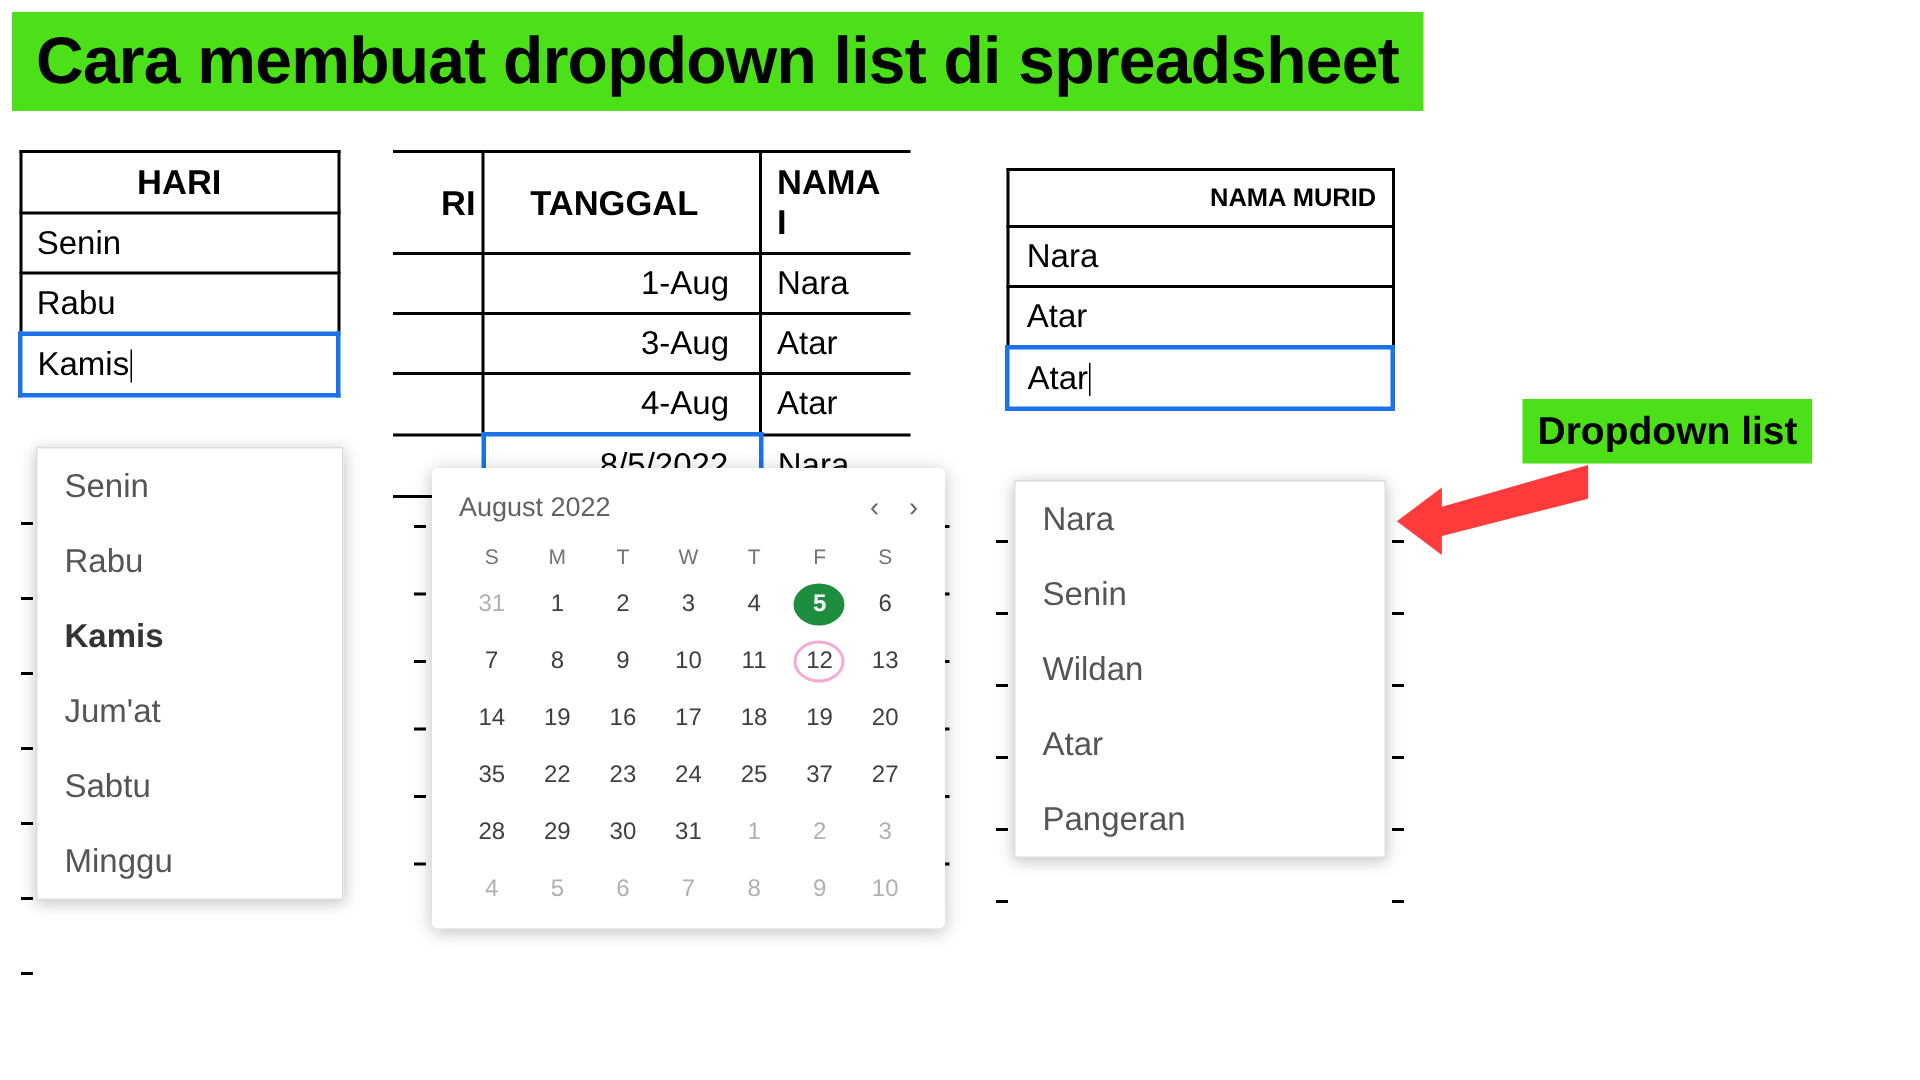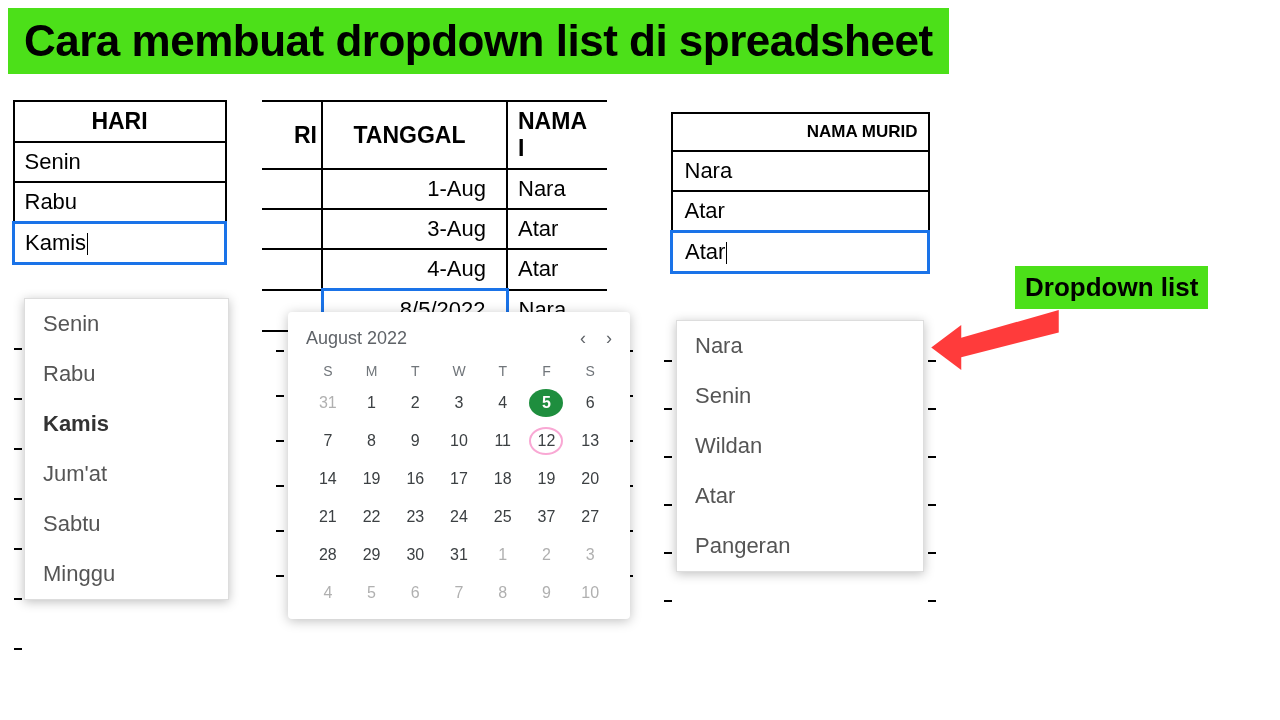--- a/index.html
+++ b/index.html
@@ -291,21 +291,21 @@
       <div class="cell">11</div>
       <div class="cell today">12</div>
       <div class="cell">13</div>
       <div class="cell">14</div>
       <div class="cell">19</div>
       <div class="cell">16</div>
       <div class="cell">17</div>
       <div class="cell">18</div>
       <div class="cell">19</div>
       <div class="cell">20</div>
-      <div class="cell">21</div>
+      <div class="cell">35</div>
       <div class="cell">22</div>
       <div class="cell">23</div>
       <div class="cell">24</div>
       <div class="cell">25</div>
       <div class="cell">37</div>
       <div class="cell">27</div>
       <div class="cell">28</div>
       <div class="cell">29</div>
       <div class="cell">30</div>
       <div class="cell">31</div>

